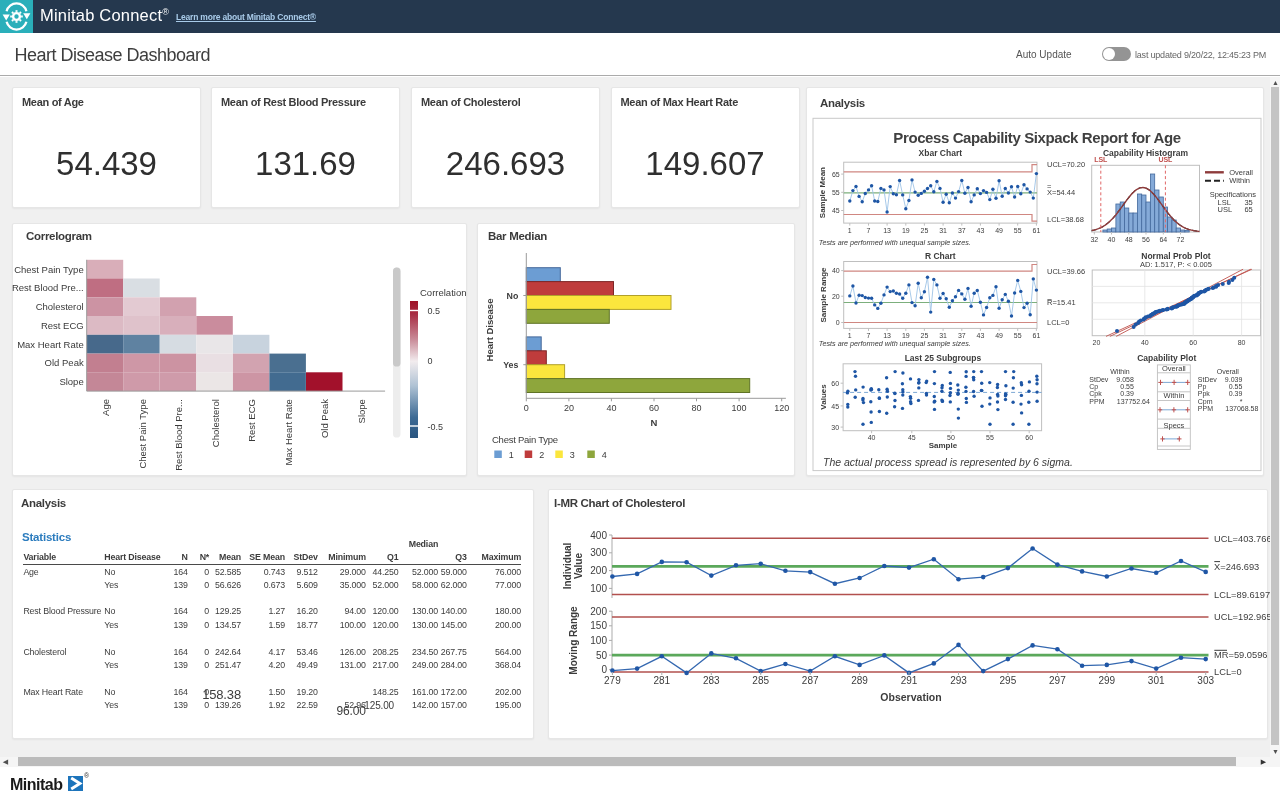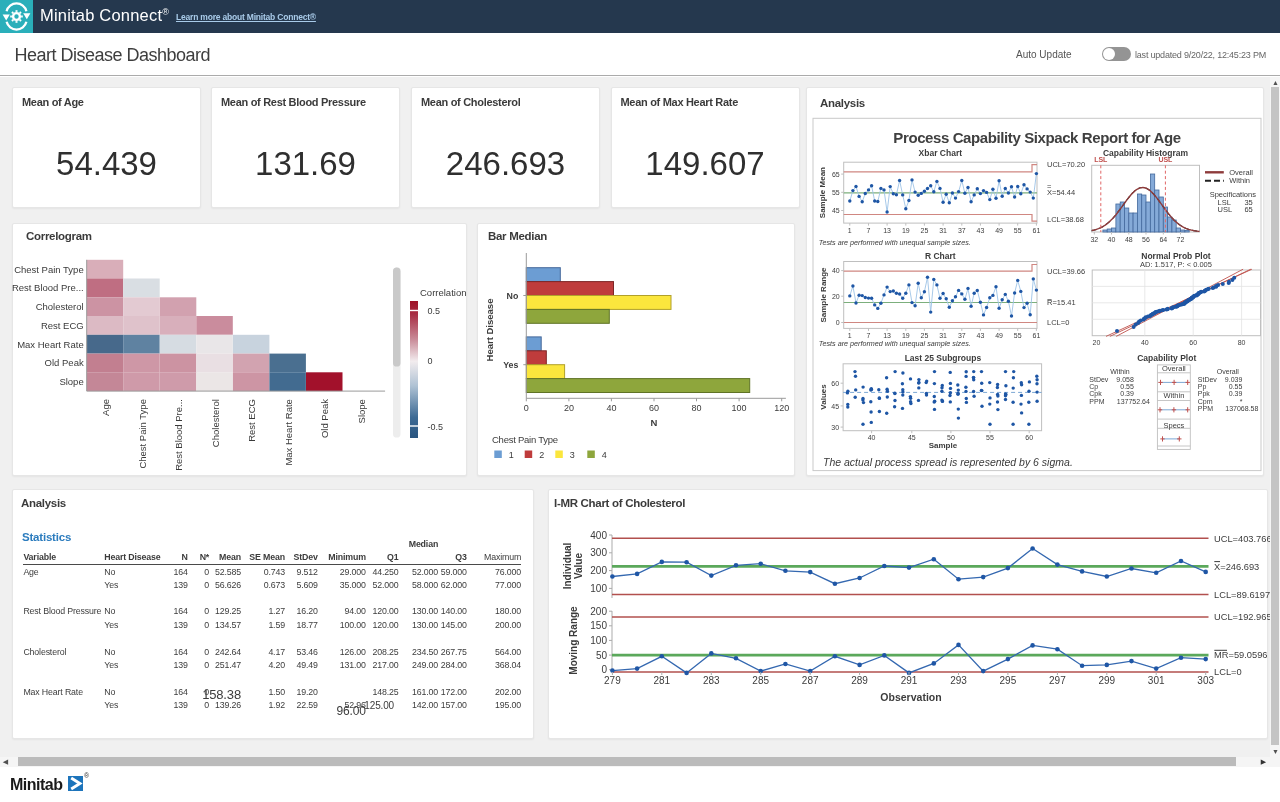--- a/index.html
+++ b/index.html
@@ -739,21 +739,21 @@
     <div style="position:absolute;left:92.3px;top:62.8px;font-size:8.8px;font-weight:bold;white-space:nowrap;letter-spacing:-0.15px">Heart Disease</div>
     <div style="position:absolute;right:346.2px;top:62.8px;font-size:8.8px;font-weight:bold;white-space:nowrap;letter-spacing:-0.15px">N</div>
     <div style="position:absolute;right:324.9px;top:62.8px;font-size:8.8px;font-weight:bold;white-space:nowrap;letter-spacing:-0.15px">N*</div>
     <div style="position:absolute;right:293.0px;top:62.8px;font-size:8.8px;font-weight:bold;white-space:nowrap;letter-spacing:-0.15px">Mean</div>
     <div style="position:absolute;right:249.1px;top:62.8px;font-size:8.8px;font-weight:bold;white-space:nowrap;letter-spacing:-0.15px">SE Mean</div>
     <div style="position:absolute;right:216.3px;top:62.8px;font-size:8.8px;font-weight:bold;white-space:nowrap;letter-spacing:-0.15px">StDev</div>
     <div style="position:absolute;right:168.2px;top:62.8px;font-size:8.8px;font-weight:bold;white-space:nowrap;letter-spacing:-0.15px">Minimum</div>
     <div style="position:absolute;right:135.5px;top:62.8px;font-size:8.8px;font-weight:bold;white-space:nowrap;letter-spacing:-0.15px">Q1</div>
     <div style="position:absolute;right:95.9px;top:50px;font-size:8.8px;font-weight:bold;white-space:nowrap;letter-spacing:-0.15px">Median</div>
     <div style="position:absolute;right:67.3px;top:62.8px;font-size:8.8px;font-weight:bold;white-space:nowrap;letter-spacing:-0.15px">Q3</div>
-    <div style="position:absolute;right:12.9px;top:62.8px;font-size:8.8px;font-weight:normal;white-space:nowrap;letter-spacing:-0.15px">Maximum</div>
+    <div style="position:absolute;right:12.9px;top:62.8px;font-size:8.8px;font-weight:bold;white-space:nowrap;letter-spacing:-0.15px">Maximum</div>
     <div style="position:absolute;left:11.4px;top:75.2px;width:498px;height:1px;background:#4a4a4a"></div>
     <div style="position:absolute;left:11.4px;top:77.7px;font-size:8.8px;white-space:nowrap;letter-spacing:-0.15px">Age</div>
     <div style="position:absolute;left:92.3px;top:77.7px;font-size:8.8px;white-space:nowrap;letter-spacing:-0.15px">No</div>
     <div style="position:absolute;right:346.2px;top:77.7px;font-size:8.8px;white-space:nowrap;letter-spacing:-0.15px">164</div>
     <div style="position:absolute;right:324.9px;top:77.7px;font-size:8.8px;white-space:nowrap;letter-spacing:-0.15px">0</div>
     <div style="position:absolute;right:293.0px;top:77.7px;font-size:8.8px;white-space:nowrap;letter-spacing:-0.15px">52.585</div>
     <div style="position:absolute;right:249.1px;top:77.7px;font-size:8.8px;white-space:nowrap;letter-spacing:-0.15px">0.743</div>
     <div style="position:absolute;right:216.3px;top:77.7px;font-size:8.8px;white-space:nowrap;letter-spacing:-0.15px">9.512</div>
     <div style="position:absolute;right:168.2px;top:77.7px;font-size:8.8px;white-space:nowrap;letter-spacing:-0.15px">29.000</div>
     <div style="position:absolute;right:135.5px;top:77.7px;font-size:8.8px;white-space:nowrap;letter-spacing:-0.15px">44.250</div>

